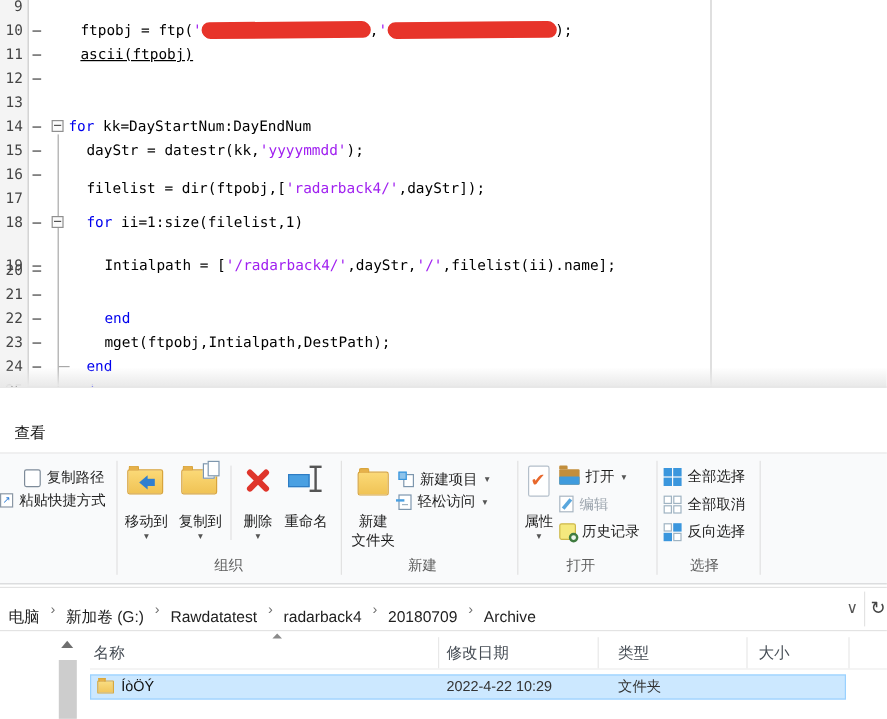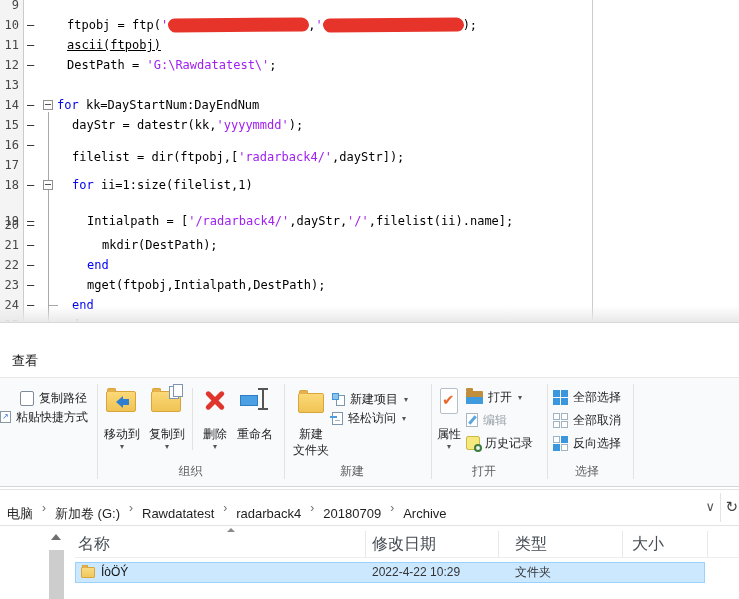--- a/index.html
+++ b/index.html
@@ -96,21 +96,21 @@
   .crumb{padding:0 5px;margin-top:12px;}
   .crumb-sep{color:#707070;padding:0 4px;font-size:12px;}
   #addr-chevron{position:absolute;right:24px;top:9px;color:#555;font-size:13px;}
   #addr-divider{position:absolute;right:18px;top:3px;width:1px;height:29px;background:#e3e3e3;}
   #refresh{position:absolute;right:1px;top:8px;color:#444;font-size:15px;}
 
   
   #filearea{position:absolute;left:0;top:527px;width:739px;height:72px;background:#fff;}
   #nav-scroll-up{position:absolute;left:51px;top:7px;width:0;height:0;border-left:5px solid transparent;border-right:5px solid transparent;border-bottom:6px solid #6f6f6f;}
   #nav-scroll-thumb{position:absolute;left:49px;top:23px;width:15px;height:49px;background:#cdcdcd;}
-  .hcell{position:absolute;top:4px;height:26px;font-size:16px;color:#454c54;line-height:26px;border-right:1px solid #e8e8e8;box-sizing:border-box;}
+  .hcell{position:absolute;top:4px;height:26px;font-size:13px;color:#454c54;line-height:26px;border-right:1px solid #e8e8e8;box-sizing:border-box;}
   #hdr-underline{position:absolute;left:75px;top:30px;width:664px;height:1px;background:#ededed;}
   #sort-arrow{position:absolute;left:227px;top:1px;width:0;height:0;border-left:4px solid transparent;border-right:4px solid transparent;border-bottom:4px solid #8a8a8a;}
   .file-row{position:absolute;left:75px;top:35px;width:630px;height:21px;background:#cce8ff;border:1px solid #99d1ff;box-sizing:border-box;}
   .file-row .cell{position:absolute;top:0;line-height:19px;font-size:12px;white-space:nowrap;}
   .cell-name{left:25px;color:#111;}
   .cell-date{left:296px;color:#333;}
   .cell-type{left:439px;color:#333;}
   .cell-size{left:563px;color:#333;}
   .row-folder-icon{position:absolute;left:5px;top:4px;width:14px;height:11px;background:linear-gradient(#f9dc80,#f1c65c);border:1px solid #d9a83c;border-radius:1px;box-sizing:border-box;}
   .row-folder-icon::before{content:"";position:absolute;top:-3px;left:0;width:6px;height:3px;background:#e6b14a;border:1px solid #d9a83c;border-bottom:none;box-sizing:border-box;}
@@ -134,21 +134,20 @@
         <div class="cl-code" style="padding-left: 10px;"><span class="tok-p">ftpobj = ftp(</span><span class="tok-s">'</span><span class="redact" style="width: 140px;"></span><span class="tok-p">,</span><span class="tok-s">'</span><span class="redact" style="width: 140px;"></span><span class="tok-p">);</span></div>
       </div>
       <div class="cl" style="top: 35px;">
         <div class="cl-num">11</div>
         <div class="cl-dash">–</div>
         <div class="cl-code" style="padding-left: 10px; text-decoration: underline;"><span class="tok-p">ascii(ftpobj)</span></div>
       </div>
       <div class="cl" style="top: 55px;">
         <div class="cl-num">12</div>
         <div class="cl-dash">–</div>
-        <div class="cl-code" style="padding-left: 10px;"><span class="tok-p">DestPath = </span><span class="tok-s">'G:\Rawdatatest\'</span><span class="tok-p">;</span></div>
       </div>
       <div class="cl" style="top: 75px;">
         <div class="cl-num">13</div>
         <div class="cl-code" style="padding-left: 0px;"></div>
       </div>
       <div class="cl" style="top: 95px;">
         <div class="cl-num">14</div>
         <div class="cl-dash">–</div>
         <div class="fold-box"></div>
         <div class="cl-code" style="padding-left: 0px;"><span class="tok-k">for</span><span class="tok-p"> kk=DayStartNum:DayEndNum</span></div>
@@ -178,21 +177,20 @@
         <div class="cl-dash">–</div>
         <div class="cl-code" style="padding-left: 30px;"><span class="tok-p">Intialpath = [</span><span class="tok-s">'/radarback4/'</span><span class="tok-p">,dayStr,</span><span class="tok-s">'/'</span><span class="tok-p">,filelist(ii).name];</span></div>
       </div>
       <div class="cl" style="top: 215px;">
         <div class="cl-num">20</div>
         <div class="cl-dash">–</div>
       </div>
       <div class="cl" style="top: 235px;">
         <div class="cl-num">21</div>
         <div class="cl-dash">–</div>
-        <div class="cl-code" style="padding-left: 45px;"><span class="tok-p">mkdir(DestPath);</span></div>
       </div>
       <div class="cl" style="top: 255px;">
         <div class="cl-num">22</div>
         <div class="cl-dash">–</div>
         <div class="cl-code" style="padding-left: 30px;"><span class="tok-k">end</span></div>
       </div>
       <div class="cl" style="top: 275px;">
         <div class="cl-num">23</div>
         <div class="cl-dash">–</div>
         <div class="cl-code" style="padding-left: 30px;"><span class="tok-p">mget(ftpobj,Intialpath,DestPath);</span></div>

